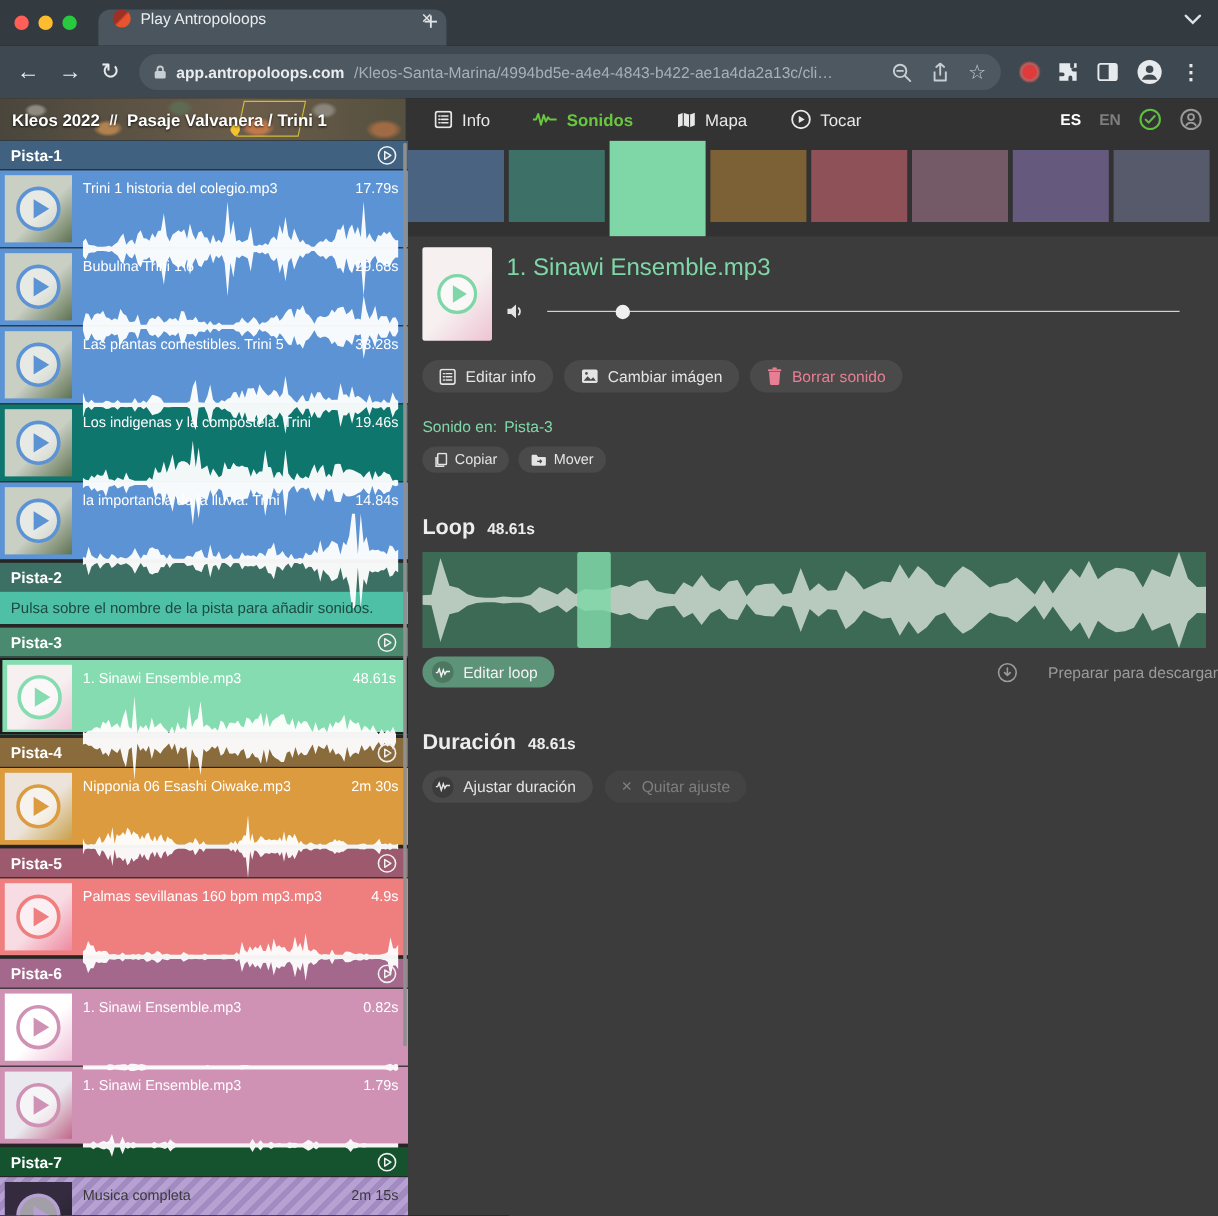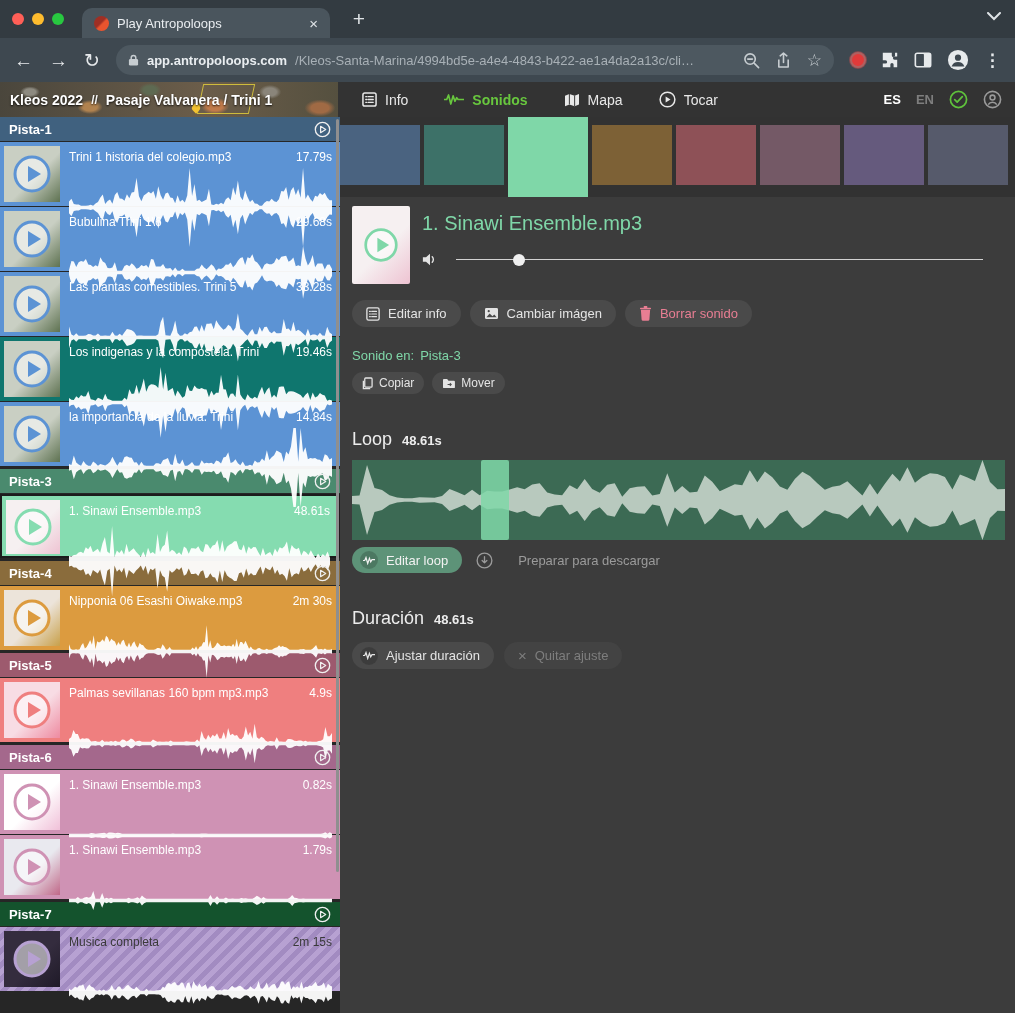--- a/index.html
+++ b/index.html
@@ -4,22 +4,22 @@
 <style>
   * { margin:0; padding:0; box-sizing:border-box; }
   html,body { width:1015px; height:1013px; overflow:hidden; background:#202020;
               font-family:"Liberation Sans", sans-serif; }
   .window { width:1015px; height:1013px; position:relative; display:flex; flex-direction:column; }
 
   
   .tabbar { height:38px; background:#333b41; display:flex; align-items:center; position:relative; flex:none; }
   .traffic { display:flex; gap:8px; margin-left:12px; }
   .light { width:12px; height:12px; border-radius:50%; }
-  .tab { position:absolute; left:82px; top:8px; width:248px; height:30px; border-radius:10px 10px 0 0;
-         background:#4a555d; display:flex; align-items:center; padding:0 12px; gap:8px; }
+  .tab { position:absolute; left:82px; top:8px; width:290px; height:30px; border-radius:10px 10px 0 0;
+         background:#4a555d; display:flex; padding:0 12px; gap:8px; }
   .favicon { width:15px; height:15px; border-radius:50%; background:linear-gradient(135deg,#9e2f24 0 45%,#e8542e 55% 100%); flex:none; }
   .tab-title { flex:1; font-size:13px; color:#e9edf0; white-space:nowrap; overflow:hidden; }
   .tab-close { color:#dfe3e6; font-size:15px; line-height:1; cursor:pointer; }
   .newtab { position:absolute; left:344px; top:4px; width:30px; height:30px; color:#dfe3e6; font-size:21px;
             display:flex; align-items:center; justify-content:center; cursor:pointer; }
   .tabchevron { position:absolute; right:14px; top:12px; cursor:pointer; }
 
   .toolbar { height:44px; background:#3e4850; display:flex; align-items:center; padding:0 14px; gap:16px; flex:none; }
   .navbtn { color:#e7eaec; font-size:19px; line-height:1; cursor:pointer; }
   .urlbar { flex:1; height:30px; border-radius:15px; background:#4d5860; display:flex; align-items:center;
@@ -106,28 +106,28 @@
   .pill.green { background:var(--loop-button,#5d9378); color:#f2f2f2; height:26px; }
   .pill.disabled { background:#434343; color:#7e7e7e; cursor:default; }
   .pill .icircle { width:18px; height:18px; border-radius:50%; background:rgba(0,0,0,.18); display:flex;
                    align-items:center; justify-content:center; margin-left:-6px; }
 
   .loc-row { margin-top:21px; font-size:13px; color:var(--accent,#7fd7a8); display:flex; gap:6px; }
   .loc-link { cursor:pointer; }
   .copy-row { display:flex; gap:8px; margin-top:9px; }
 
   .sec-head { display:flex; align-items:baseline; gap:10px; color:#ededed; margin-top:35px; }
-  .sec-head h2 { font-size:18px; font-weight:400; }
+  .sec-head h2 { font-size:18px; font-weight:700; }
   .sec-head span { font-size:13px; font-weight:700; }
 
   .loop-panel { position:relative; height:80px; background:var(--loop-bg,#3c6a54); margin:10px 10px 0 0; }
   .loop-panel svg { position:absolute; inset:0; width:100%; height:100%; display:block; }
   .playhead { position:absolute; top:0; bottom:0; background:var(--accent,#7fd7a8); opacity:.85; border-radius:2px; }
 
-  .loop-actions { display:flex; align-items:center; gap:14px; margin-top:7px; }
+  .loop-actions { display:flex; align-items:center; gap:14px; margin-top:7px;justify-content:space-between; }
   .muted { color:#9b9b9b; font-size:13px; display:inline-flex; align-items:center; gap:25px; cursor:pointer; }
 
   .dur-actions { display:flex; gap:10px; margin-top:13px; }
 
   .icon { display:inline-flex; align-items:center; justify-content:center; }
 </style>
 </head>
 <body>
 
 <div class="window">
@@ -383,20 +383,26 @@
                 </div>
                 <div class="clip-wave">
                   <svg viewBox="0 0 100 30" preserveAspectRatio="none" style="width:100%;height:100%">
                     <path d="M0.00,13.71L0.92,14.09L1.83,10.50L2.75,13.16L3.67,13.92L4.59,14.32L5.50,12.55L6.42,13.74L7.34,14.32L8.26,14.32L9.17,12.77L10.09,13.38L11.01,14.32L11.93,13.73L12.84,13.98L13.76,14.25L14.68,13.69L15.60,12.81L16.51,10.94L17.43,12.73L18.35,14.32L19.27,12.97L20.18,13.21L21.10,11.06L22.02,10.70L22.94,11.18L23.85,11.29L24.77,13.08L25.69,13.01L26.61,14.32L27.52,12.80L28.44,14.14L29.36,14.32L30.28,14.32L31.19,14.32L32.11,14.32L33.03,13.39L33.94,13.45L34.86,13.76L35.78,12.13L36.70,11.92L37.61,11.41L38.53,13.74L39.45,14.11L40.37,9.77L41.28,13.32L42.20,13.69L43.12,11.97L44.04,14.32L44.95,14.32L45.87,13.83L46.79,12.90L47.71,14.28L48.62,14.32L49.54,14.25L50.46,12.25L51.38,13.47L52.29,13.23L53.21,13.41L54.13,13.21L55.05,13.75L55.96,12.39L56.88,12.65L57.80,13.51L58.72,11.18L59.63,10.95L60.55,9.19L61.47,13.30L62.39,12.89L63.30,11.89L64.22,13.39L65.14,14.15L66.06,12.70L66.97,14.32L67.89,14.32L68.81,13.96L69.72,14.32L70.64,12.34L71.56,13.12L72.48,13.04L73.39,11.56L74.31,12.55L75.23,8.44L76.15,12.21L77.06,11.12L77.98,10.33L78.90,8.60L79.82,9.04L80.73,9.63L81.65,12.94L82.57,8.98L83.49,10.06L84.40,7.01L85.32,0.00L86.24,0.00L87.16,12.88L88.07,0.00L88.99,9.30L89.91,7.35L90.83,11.88L91.74,11.37L92.66,11.63L93.58,11.42L94.50,12.01L95.41,12.04L96.33,12.90L97.25,10.02L98.17,10.41L99.08,11.98L100.00,11.37L100.00,18.63L99.08,18.02L98.17,19.59L97.25,19.98L96.33,17.10L95.41,17.96L94.50,17.99L93.58,18.58L92.66,18.37L91.74,18.63L90.83,18.12L89.91,22.65L88.99,20.70L88.07,30.00L87.16,17.12L86.24,30.00L85.32,30.00L84.40,22.99L83.49,19.94L82.57,21.02L81.65,17.06L80.73,20.37L79.82,20.96L78.90,21.40L77.98,19.67L77.06,18.88L76.15,17.79L75.23,21.56L74.31,17.45L73.39,18.44L72.48,16.96L71.56,16.88L70.64,17.66L69.72,15.68L68.81,16.04L67.89,15.68L66.97,15.68L66.06,17.30L65.14,15.85L64.22,16.61L63.30,18.11L62.39,17.11L61.47,16.70L60.55,20.81L59.63,19.05L58.72,18.82L57.80,16.49L56.88,17.35L55.96,17.61L55.05,16.25L54.13,16.79L53.21,16.59L52.29,16.77L51.38,16.53L50.46,17.75L49.54,15.75L48.62,15.68L47.71,15.72L46.79,17.10L45.87,16.17L44.95,15.68L44.04,15.68L43.12,18.03L42.20,16.31L41.28,16.68L40.37,20.23L39.45,15.89L38.53,16.26L37.61,18.59L36.70,18.08L35.78,17.87L34.86,16.24L33.94,16.55L33.03,16.61L32.11,15.68L31.19,15.68L30.28,15.68L29.36,15.68L28.44,15.86L27.52,17.20L26.61,15.68L25.69,16.99L24.77,16.92L23.85,18.71L22.94,18.82L22.02,19.30L21.10,18.94L20.18,16.79L19.27,17.03L18.35,15.68L17.43,17.27L16.51,19.06L15.60,17.19L14.68,16.31L13.76,15.75L12.84,16.02L11.93,16.27L11.01,15.68L10.09,16.62L9.17,17.23L8.26,15.68L7.34,15.68L6.42,16.26L5.50,17.45L4.59,15.68L3.67,16.08L2.75,16.84L1.83,19.50L0.92,15.91L0.00,16.29Z" fill="#ffffff" fill-opacity="0.95"></path>
                   </svg>
                 </div>
               </div>
             </div>
           </div>
           <div class="track">
+            <div class="track-header" style="background: rgb(61, 112, 100);">
+              <span>Pista-2</span>
+            </div>
+            <div class="track-empty" style="background: rgb(78, 192, 166);">Pulsa sobre el nombre de la pista para añadir sonidos.</div>
+          </div>
+          <div class="track">
             <div class="track-header" style="background: rgb(74, 138, 110);">
               <span>Pista-3</span>
               <span class="hplay icon">
                 <svg width="17" height="17" viewBox="0 0 18 18">
                   <circle cx="9" cy="9" r="7.6" fill="none" stroke="#f0f0f0" stroke-width="1.4"></circle>
                   <path d="M7 5.6L12.4 9 7 12.4z" fill="none" stroke="#f0f0f0" stroke-width="1.3" stroke-linejoin="round"></path>
                 </svg>
               </span>
             </div>
             <div class="clip selected" style="background: rgb(133, 220, 176);">

